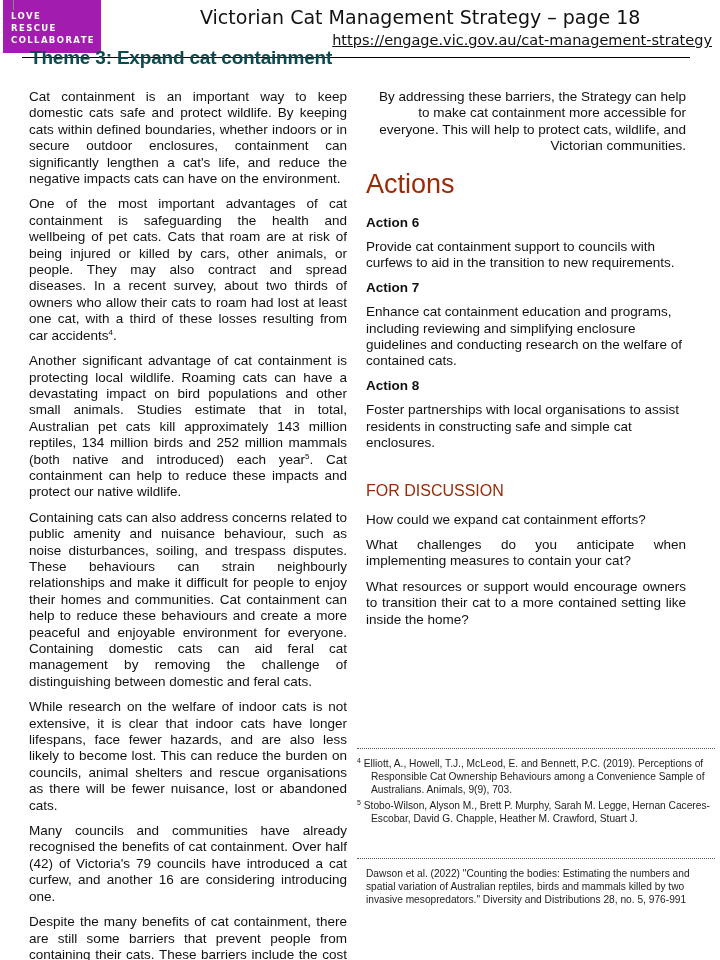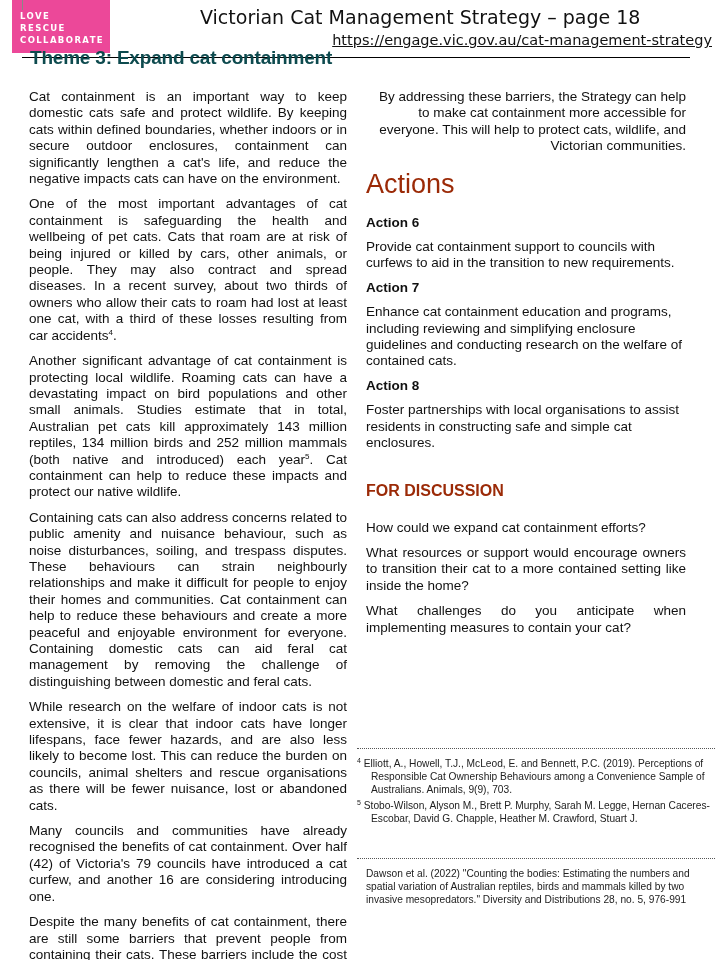--- a/index.html
+++ b/index.html
@@ -1,18 +1,18 @@
 <!DOCTYPE html>
 <html><head>
 <meta charset="utf-8">
 <style>
   html, body { margin: 0; padding: 0; background: #ffffff; }
   body { width: 720px; height: 960px; position: relative; overflow: hidden; font-family: "Liberation Sans", sans-serif; color: #111; }
 
-  .logo { position: absolute; left: 12px; top: 0; width: 98px; height: 53px; background: #ec4899; }
+  .logo { position: absolute; left: 3px; top: 0; width: 98px; height: 53px; background: #a21caf; }
   .logo .line { position: absolute; left: 8px; color: #fff; font-family: "DejaVu Sans", sans-serif; font-weight: bold; font-size: 8.5px; letter-spacing: 1.4px; line-height: 10px; }
   .logo .l1 { top: 11px; }
   .logo .l2 { top: 23px; }
   .logo .l3 { top: 35px; }
   .logo .tag { position: absolute; left: 10px; top: 0; width: 3px; height: 10px; border-left: 1px solid #888; }
 
   .hdr-title { position: absolute; left: 200px; top: 6px; font-family: "DejaVu Sans", sans-serif; font-size: 19px; color: #111; white-space: nowrap; }
   .hdr-url { position: absolute; right: 8px; top: 32px; font-family: "DejaVu Sans", sans-serif; font-size: 14.5px; color: #111; text-decoration: underline; white-space: nowrap; }
   .hdr-rule { position: absolute; left: 22px; top: 57px; width: 668px; height: 0; border-top: 1px solid #000; }
 
@@ -24,21 +24,21 @@
   .col p { margin: 0 0 9px 0; text-align: justify; }
   .col-right p.last-just { text-align: right; }
   sup { font-size: 8px; line-height: 0; vertical-align: super; }
 
   .actions-head { font-size: 27px; color: #9b2a07; margin: 14px 0 16px 0; line-height: 30px; }
   .action-title { font-weight: bold; font-size: 13.5px; margin: 0 0 8px 0; }
   .action-text { margin: 0 0 4px 0; text-align: left !important; }
   .action-block { margin-bottom: 0; }
   .action-block .action-text { margin-bottom: 8px; }
 
-  .disc-head { font-size: 16px; font-weight: bold; color: #9b2a07; margin: 30px 0 20px 0; line-height: 18px; }
+  .disc-head { font-size: 16px; font-weight: normal; color: #9b2a07; margin: 30px 0 12px 0; line-height: 18px; }
   .disc-q { margin: 0 0 10px 0; text-align: left; }
 
   .footnotes { position: absolute; left: 357px; top: 748px; width: 358px; font-size: 10.2px; line-height: 13px; color: #222; }
   .dots { border-top: 1px dotted #555; height: 0; margin: 0 0 8px 0; }
   .fn { margin: 0 0 3px 0; padding-left: 14px; text-indent: -14px; }
   .fn sup { font-size: 7px; }
   .ref2 { position: absolute; left: 357px; top: 858px; width: 358px; font-size: 10.2px; line-height: 13px; color: #222; }
   .ref2 p { margin: 0; padding-left: 9px; }
 </style>
 </head>
@@ -80,22 +80,22 @@
     <div class="action-title">Action 7</div>
     <p class="action-text">Enhance cat containment education and programs, including reviewing and simplifying enclosure guidelines and conducting research on the welfare of contained cats.</p>
   </div>
   <div class="action-block">
     <div class="action-title">Action 8</div>
     <p class="action-text">Foster partnerships with local organisations to assist residents in constructing safe and simple cat enclosures.</p>
   </div>
 
   <div class="disc-head">FOR DISCUSSION</div>
   <p class="disc-q">How could we expand cat containment efforts?</p>
+  <p class="disc-q">What challenges do you anticipate when implementing measures to contain your cat?</p>
   <p class="disc-q">What resources or support would encourage owners to transition their cat to a more contained setting like inside the home?</p>
-  <p class="disc-q">What challenges do you anticipate when implementing measures to contain your cat?</p>
 </div>
 
 <div class="footnotes">
   <div class="dots"></div>
   <p class="fn"><sup>4</sup> <span>Elliott, A., Howell, T.J., McLeod, E. and Bennett, P.C. (2019). Perceptions of Responsible Cat Ownership Behaviours among a Convenience Sample of Australians. Animals, 9(9), 703.</span></p>
   <p class="fn"><sup>5</sup> <span>Stobo-Wilson, Alyson M., Brett P. Murphy, Sarah M. Legge, Hernan Caceres-Escobar, David G. Chapple, Heather M. Crawford, Stuart J.</span></p>
 </div>
 
 <div class="ref2">
   <div class="dots"></div>

